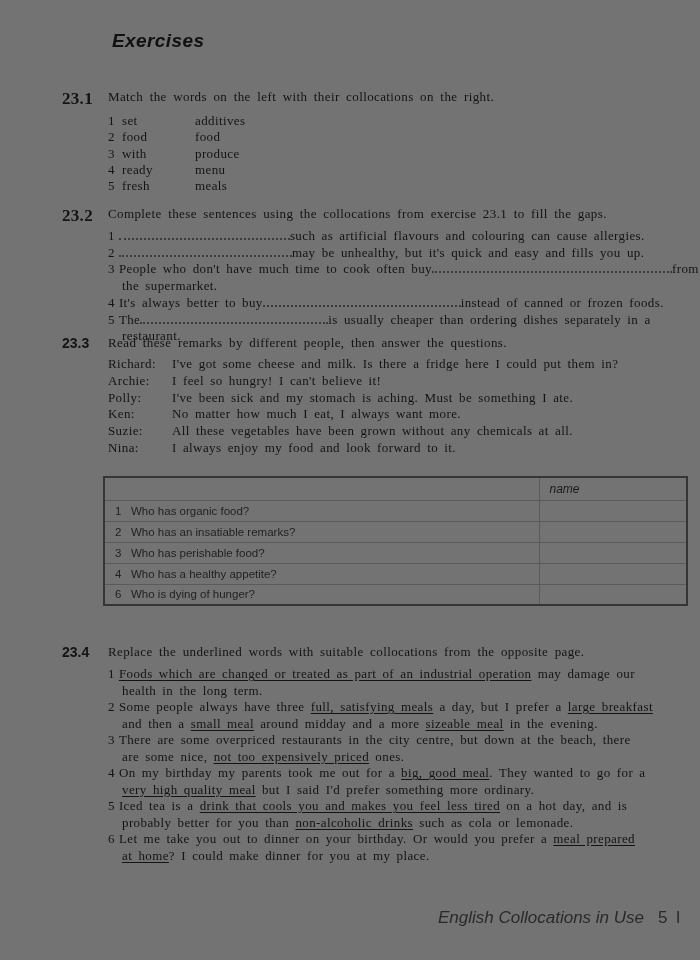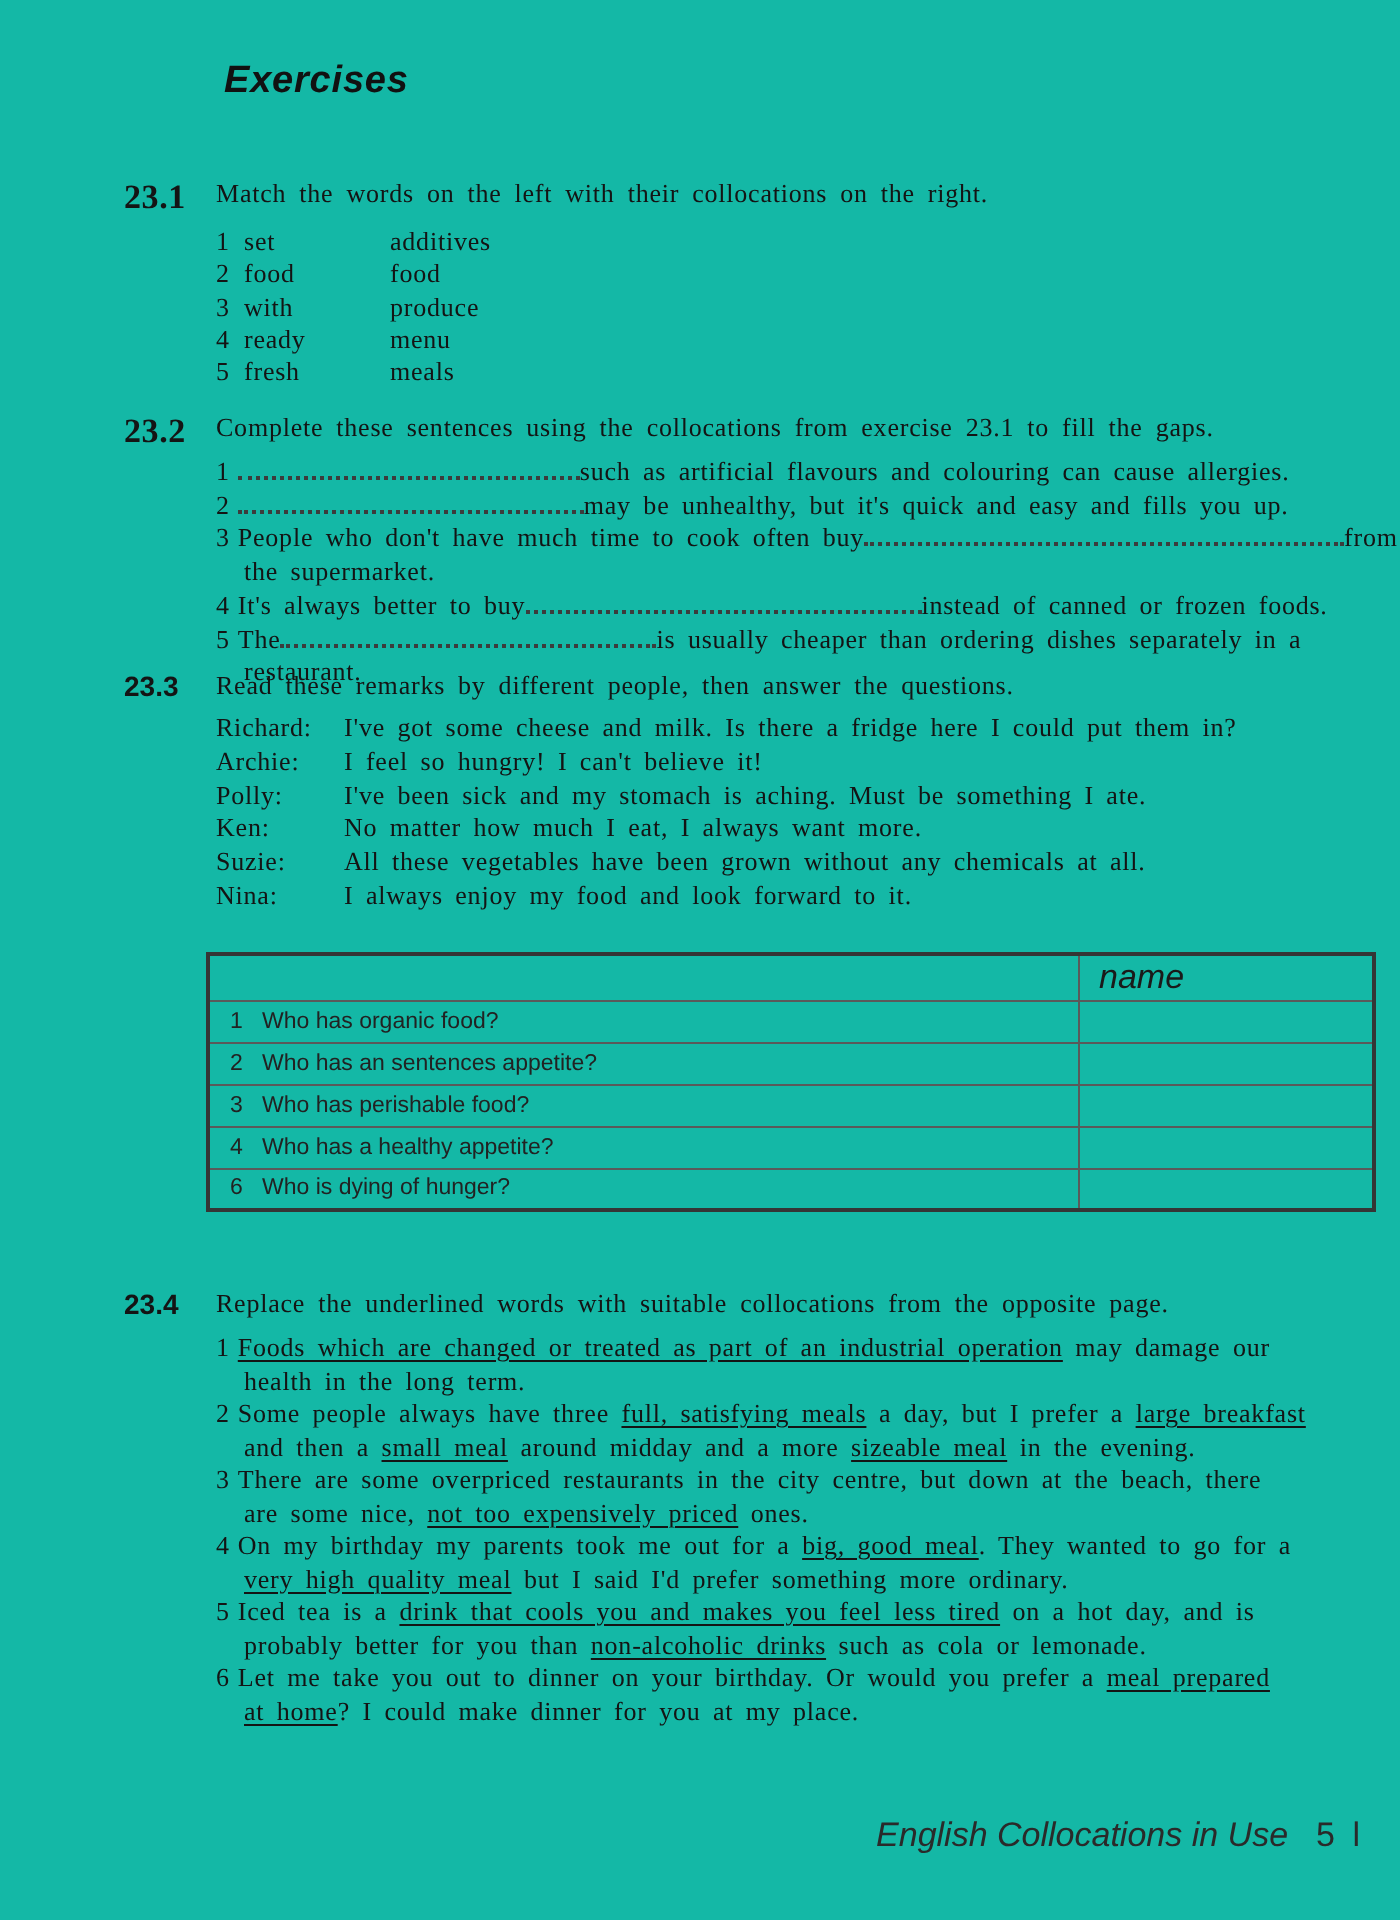--- a/index.html
+++ b/index.html
@@ -1,21 +1,21 @@
 <!DOCTYPE html>
 <html><head>
 <meta charset="utf-8">
 <style>
   * { margin: 0; padding: 0; box-sizing: border-box; }
   html, body { background: #e8e8e8; }
   .page {
     position: relative;
     width: 700px;
     height: 960px;
-    background: #14b8a6;
+    background: #737373;
     color: #141414;
     font-family: "Liberation Serif", serif;
     font-size: 13px;
     overflow: hidden;
   }
   .serif { font-family: "Liberation Serif", serif; }
 
   .page-title {
     position: absolute;
     left: 112px; top: 30px;
@@ -95,21 +95,21 @@
   }
   table.q-table td {
     border: 1px solid #5a5a5a;
     height: 21px;
     vertical-align: middle;
     padding: 0 0 0 10px;
   }
   table.q-table tr.hdr td { height: 23px; }
   table.q-table { border: 2px solid #353535; }
   td.name-col { width: 148px; }
-  .name-hdr { font-style: italic; font-size: 17px; color: #1a1a1a; }
+  .name-hdr { font-style: italic; font-size: 12px; color: #1a1a1a; }
   .q-num { display: inline-block; width: 16px; }
 
   .footer {
     position: absolute;
     top: 908px; left: 0;
     width: 682px;
     text-align: right;
     font-family: "Liberation Sans", sans-serif;
     font-size: 17px;
     color: #2a2a2a;
@@ -240,21 +240,21 @@
         </tr>
       </tbody>
       <tbody>
 
           <tr>
             <td><span class="q-num">1</span><span>Who has organic food?</span></td>
             <td class="name-col"></td>
           </tr>
 
           <tr>
-            <td><span class="q-num">2</span><span>Who has an sentences appetite?</span></td>
+            <td><span class="q-num">2</span><span>Who has an insatiable remarks?</span></td>
             <td class="name-col"></td>
           </tr>
 
           <tr>
             <td><span class="q-num">3</span><span>Who has perishable food?</span></td>
             <td class="name-col"></td>
           </tr>
 
           <tr>
             <td><span class="q-num">4</span><span>Who has a healthy appetite?</span></td>

